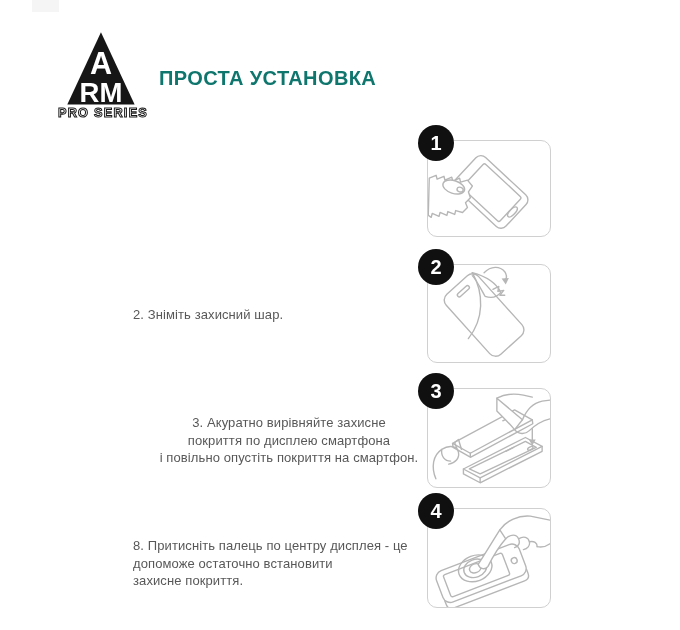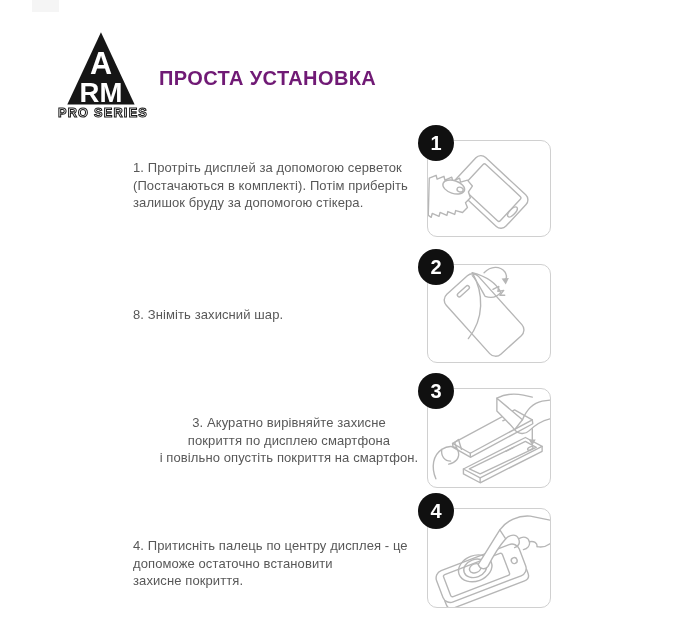--- a/index.html
+++ b/index.html
@@ -4,21 +4,21 @@
 <style>
   html,body{margin:0;padding:0;background:#ffffff;}
   .page{
     position:relative;width:680px;height:630px;background:#ffffff;overflow:hidden;
     font-family:"Liberation Sans",sans-serif;
   }
   .corner-artifact{position:absolute;left:32px;top:0;width:27px;height:12px;background:#f5f5f5;}
   .logo{position:absolute;left:52px;top:27px;width:102px;height:92px;}
   .title{
     position:absolute;left:159px;top:67px;font-size:20px;font-weight:700;
-    color:#701a75;letter-spacing:0.4px;white-space:nowrap;
+    color:#0f766e;letter-spacing:0.4px;white-space:nowrap;
   }
   .step-text{
     position:absolute;left:133px;width:312px;font-size:13px;line-height:17.5px;
     color:#585858;white-space:pre-line;letter-spacing:0.1px;
   }
   .step-text.s1{top:159px;}
   .step-text.s2{top:306px;}
   .step-text.s3{top:414px;text-align:center;}
   .step-text.s4{top:537px;}
   .figure{
@@ -48,28 +48,25 @@
 
   <svg class="logo" viewBox="0 0 100 90">
     <polygon points="48,5 15,76 81,76" fill="#161616"></polygon>
     <text x="48" y="46" text-anchor="middle" font-family="Liberation Sans, sans-serif" font-size="30" font-weight="bold" fill="#ffffff">A</text>
     <text x="48" y="73" text-anchor="middle" font-family="Liberation Sans, sans-serif" font-size="27" font-weight="bold" fill="#ffffff">RM</text>
     <text x="50" y="88.5" text-anchor="middle" font-family="Liberation Sans, sans-serif" font-size="12.5" font-weight="bold" letter-spacing="1.2" fill="#ffffff" stroke="#161616" stroke-width="1">PRO SERIES</text>
   </svg>
 
   <div class="title">ПРОСТА УСТАНОВКА</div>
 
-  <div class="step-text s1">1. Протріть дисплей за допомогою серветок
-(Постачаються в комплекті). Потім приберіть
-залишок бруду за допомогою стікера.</div>
-  <div class="step-text s2">8. Зніміть захисний шар.</div>
+  <div class="step-text s2">2. Зніміть захисний шар.</div>
   <div class="step-text s3">3. Акуратно вирівняйте захисне
 покриття по дисплею смартфона
 і повільно опустіть покриття на смартфон.</div>
-  <div class="step-text s4">4. Притисніть палець по центру дисплея - це
+  <div class="step-text s4">8. Притисніть палець по центру дисплея - це
 допоможе остаточно встановити
 захисне покриття.</div>
 
   <div class="figure f1">
     <div class="badge">
       <span>1</span>
     </div>
     <svg class="art" viewBox="0 0 124 97">
       <g transform="translate(64,52) rotate(-47)">
         <rect class="ln" x="-22" y="-35" width="44" height="70" rx="7"></rect>

